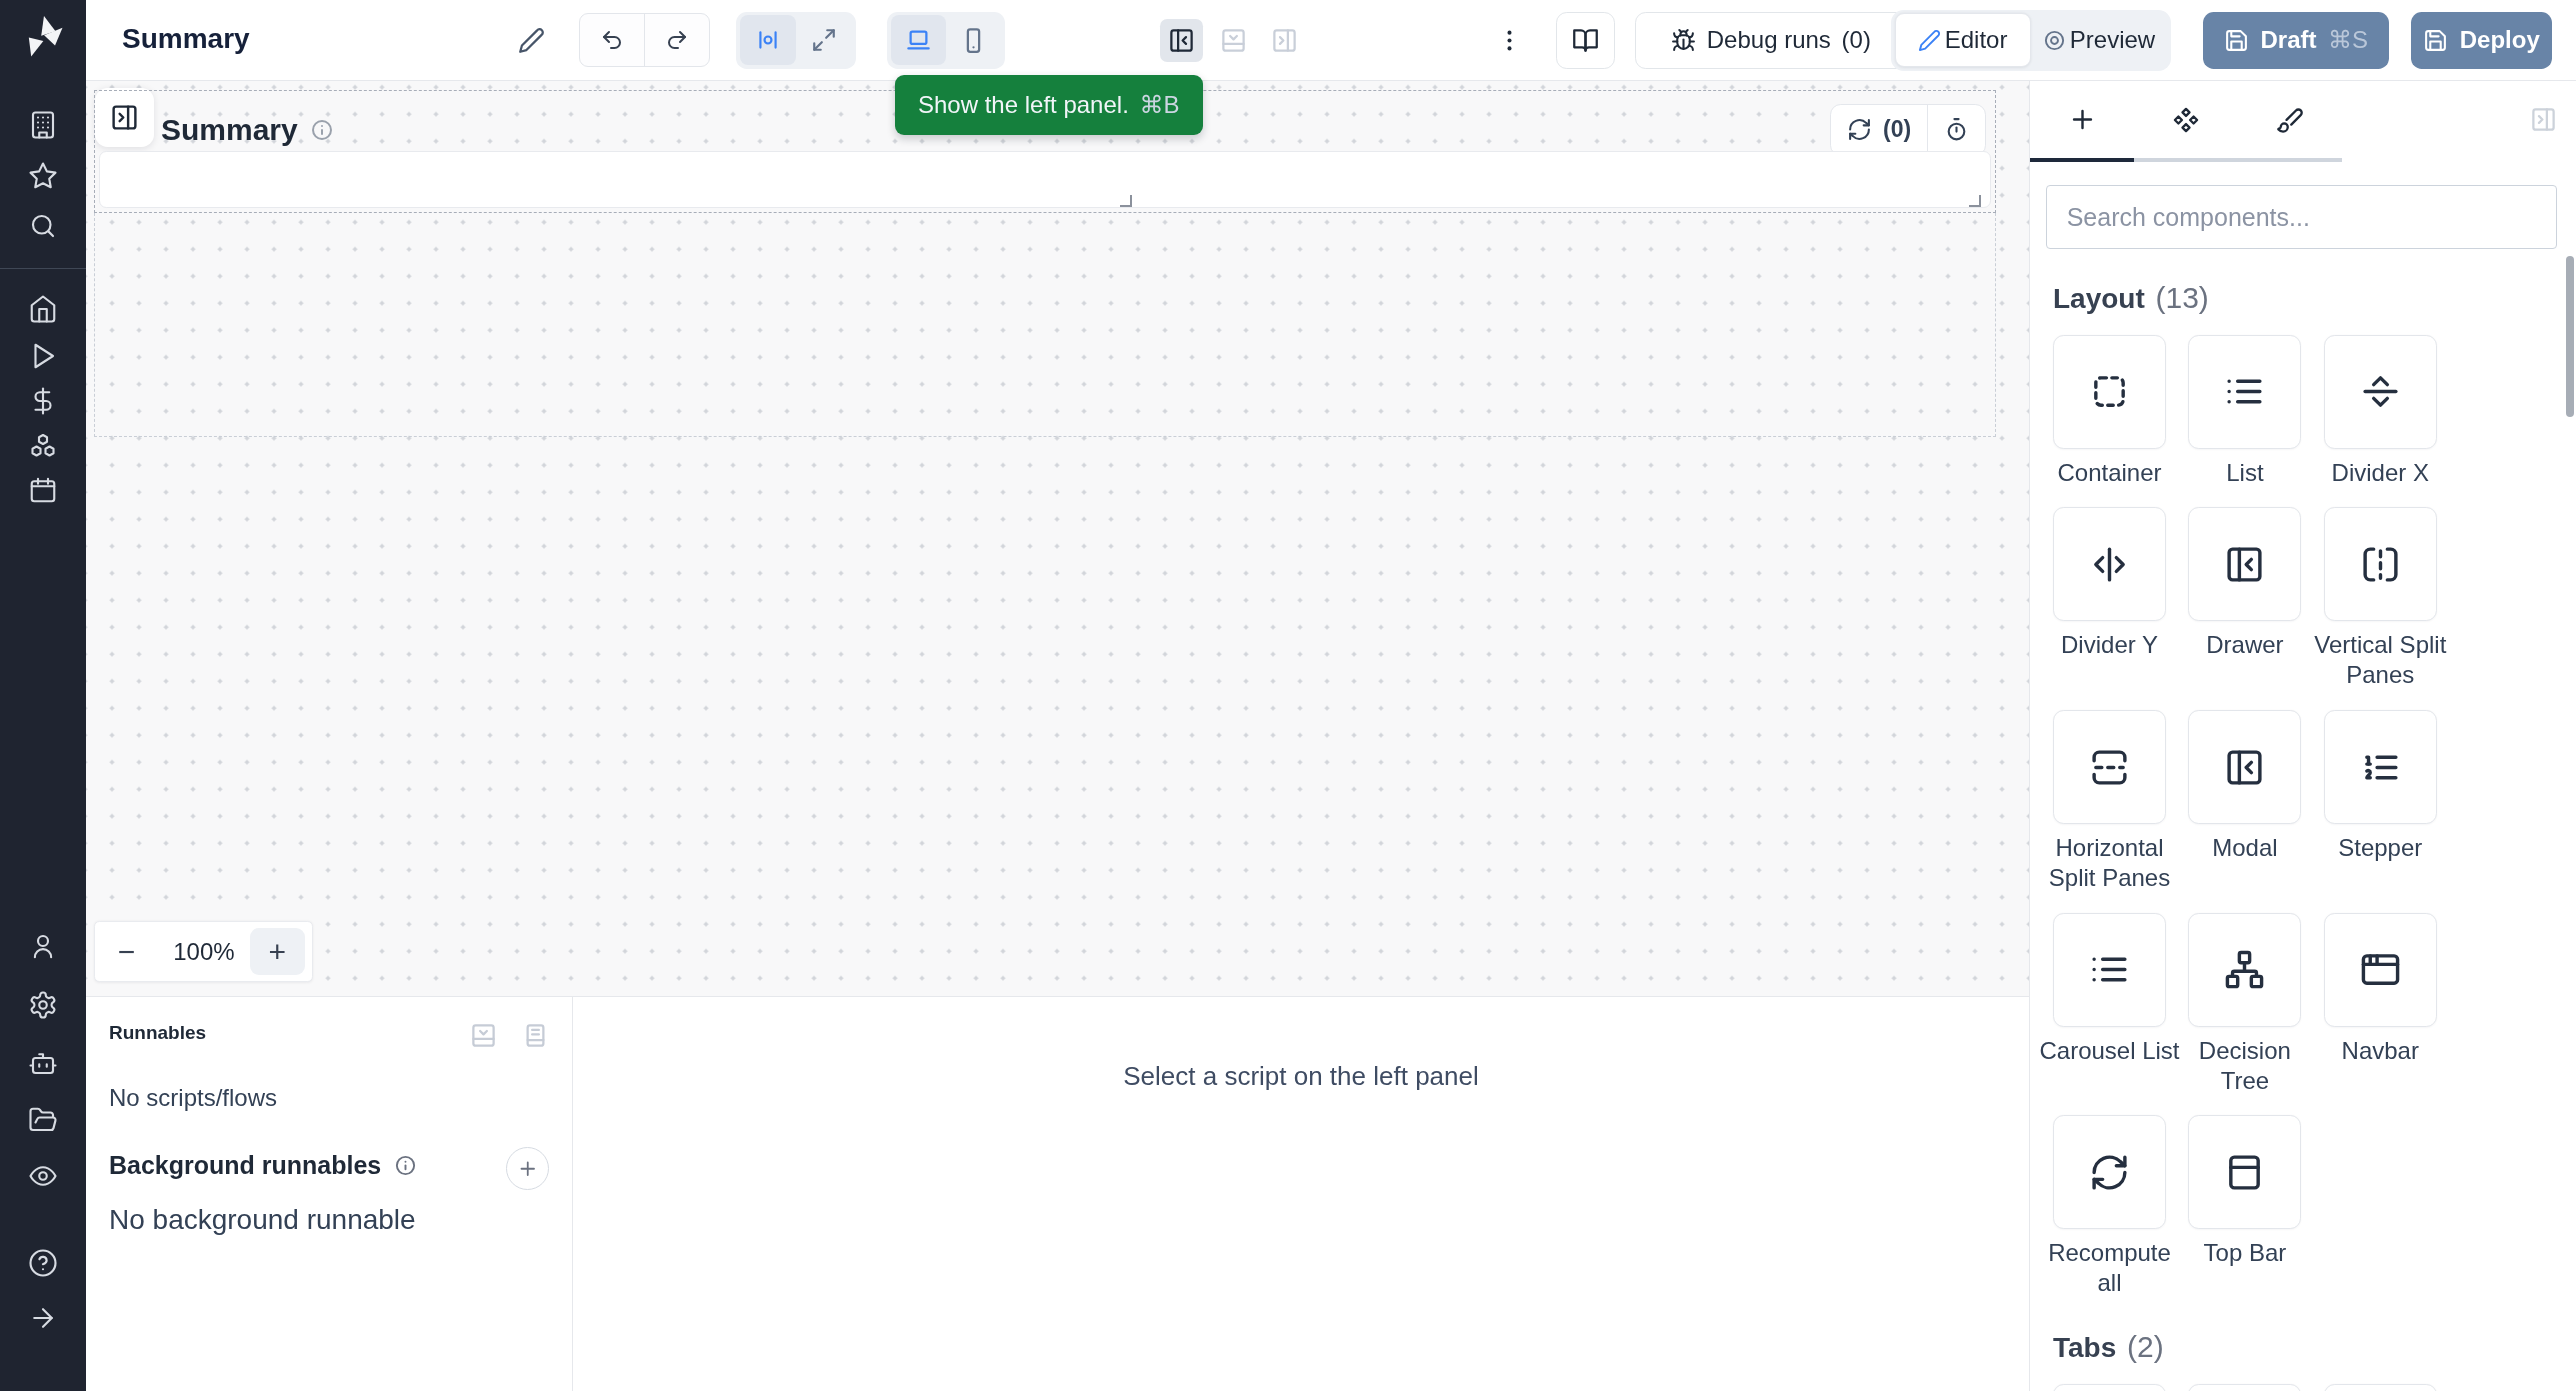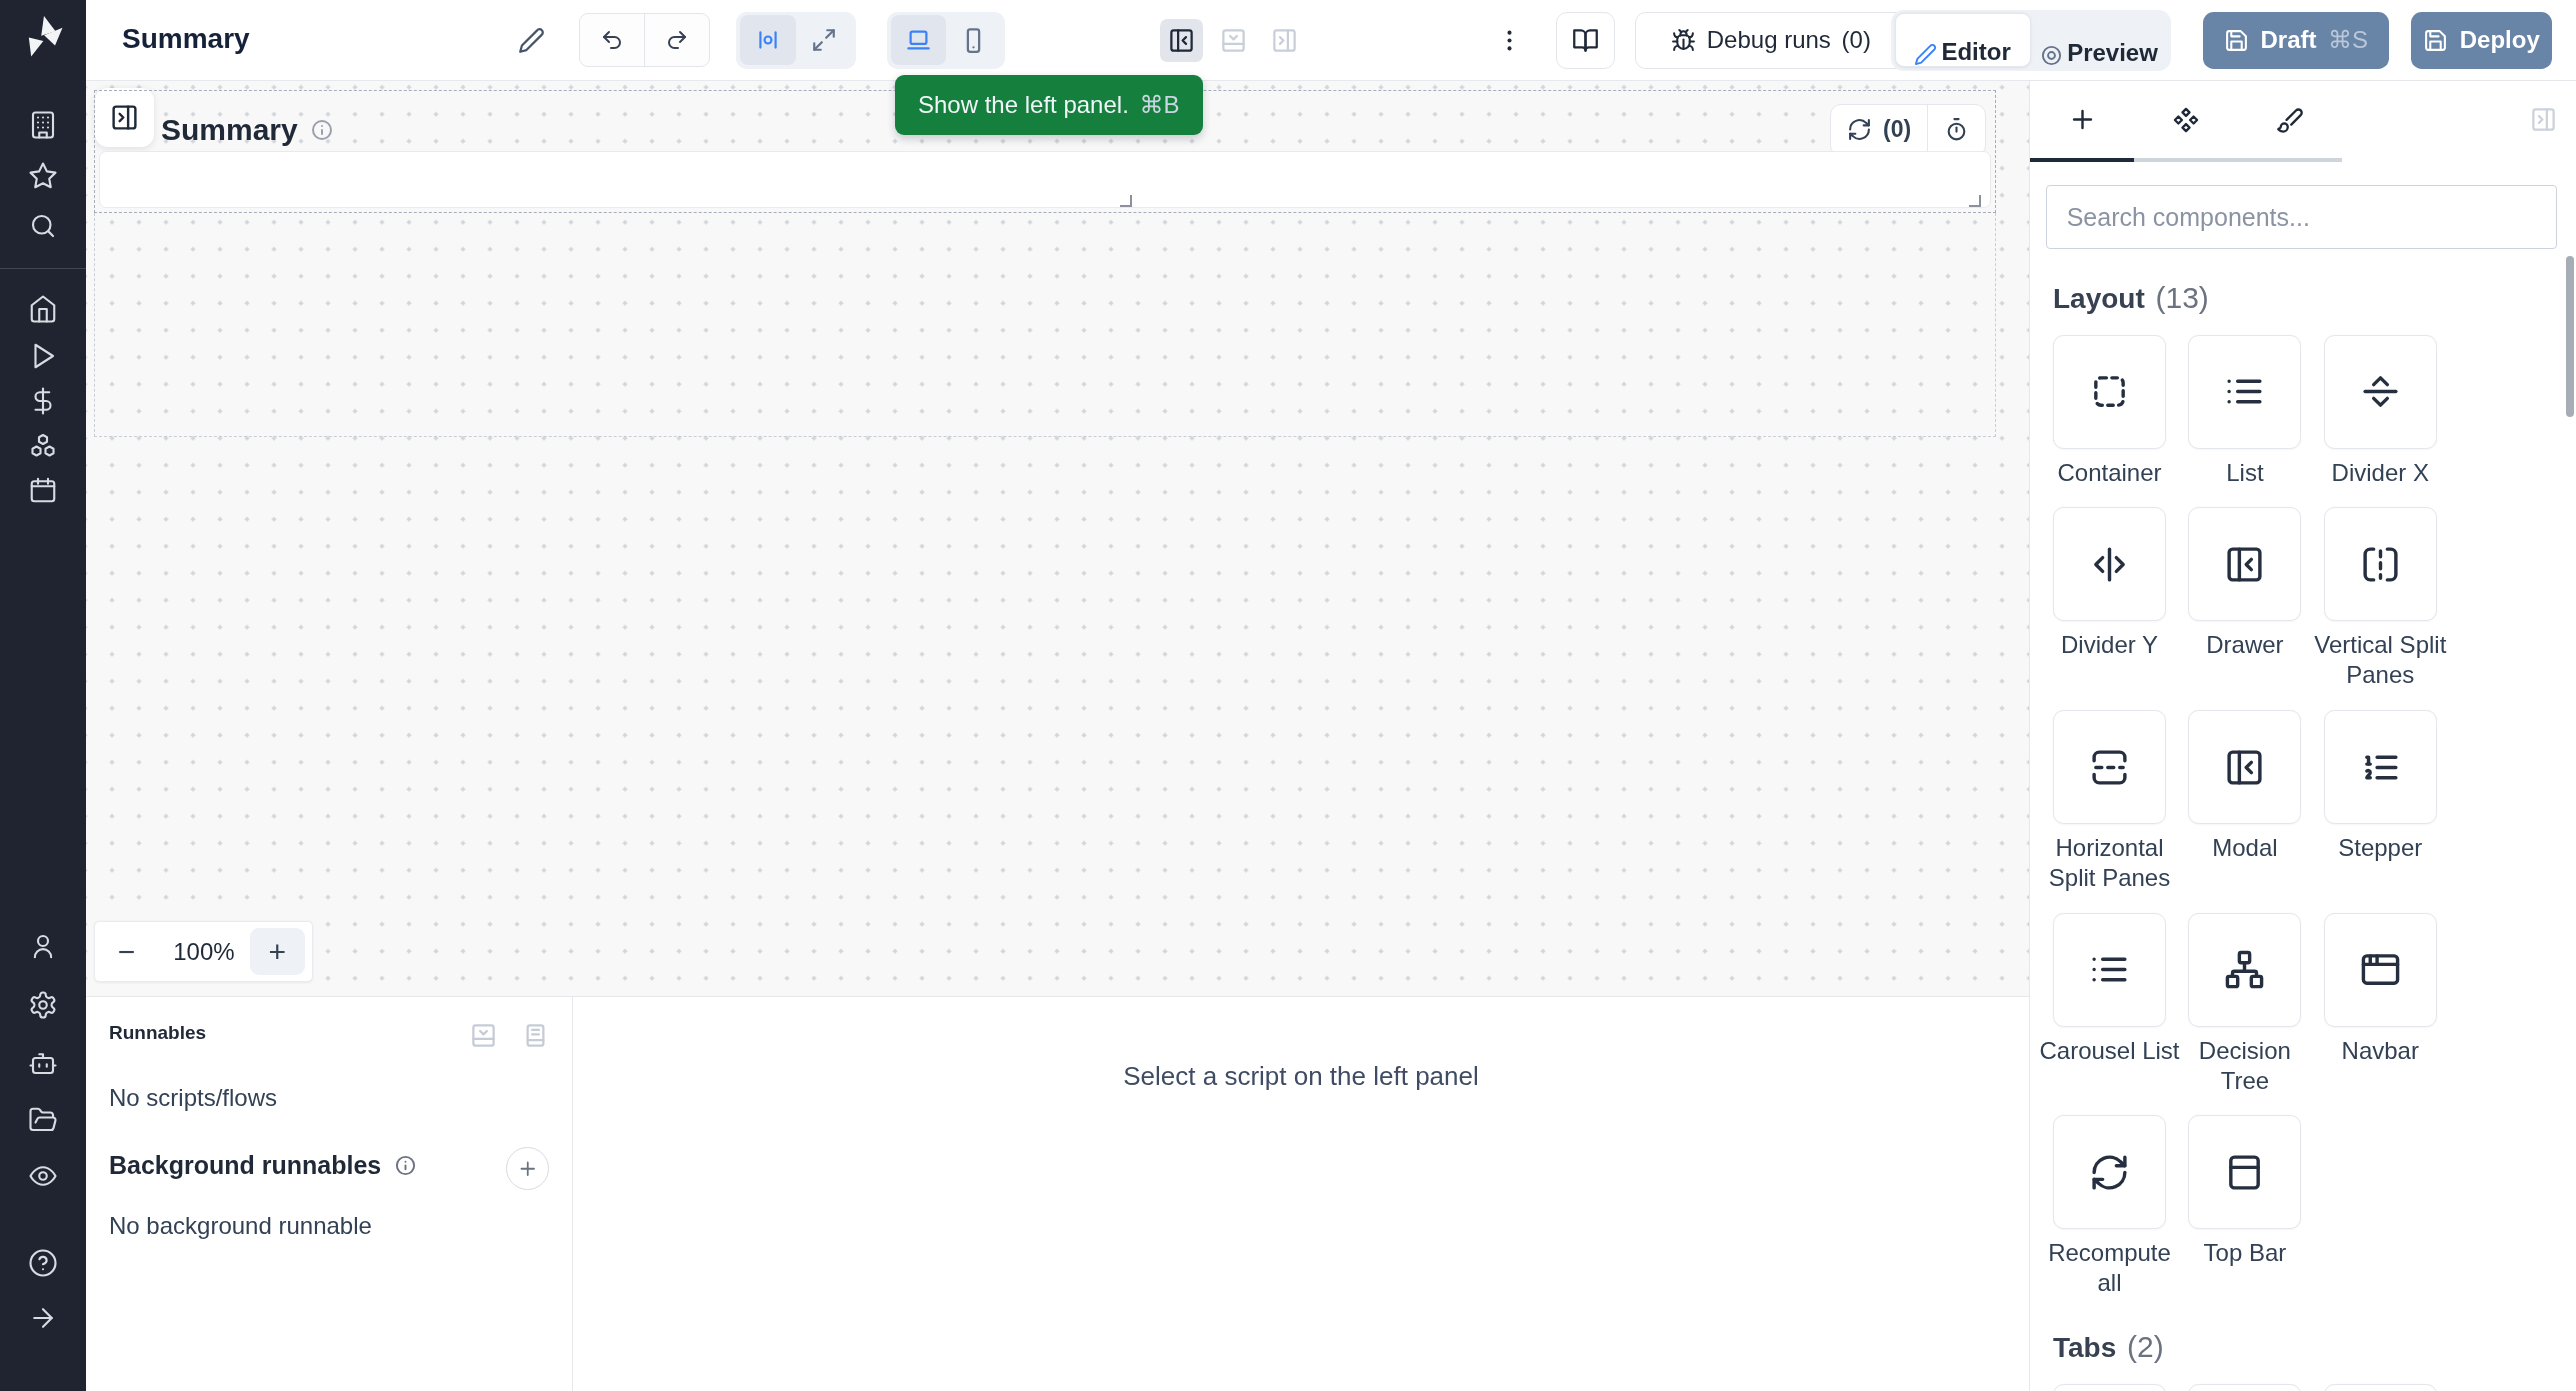--- a/index.html
+++ b/index.html
@@ -34,22 +34,22 @@
   .seg > button.active { background:#e1e6ee; color:#3b82f6; }
   .toggle-btn { position:absolute; top:19px; width:43px; height:43px; border:none; border-radius:7.2px;
                 background:none; display:flex; align-items:center; justify-content:center; cursor:pointer; }
   .toggle-btn.on { background:#e2e6ec; color:#1f2937; }
   .toggle-btn.off { color:#c9cfd9; }
   .outline-btn { position:absolute; top:11.6px; height:57px; border:0.9px solid #e2e6ea; border-radius:10.7px;
                  background:#fff; display:flex; align-items:center; justify-content:center; gap:10.7px;
                  color:#1f2937; font-size:24px; font-weight:500; cursor:pointer; }
   .ep-seg { position:absolute; left:1805px; top:9.8px; width:280px; height:61px; background:#eef1f5;
             border-radius:12.5px; display:flex; padding:3.6px; }
-  .ep-seg button { border:none; background:none; font-size:24px; font-weight:700; color:#1f2937;
-                   display:flex; align-items:flex-end; justify-content:center; gap:4px; cursor:pointer; }
+  .ep-seg button { border:none; background:none; font-size:24px; font-weight:400; color:#1f2937;
+                   display:flex; align-items:center; justify-content:center; gap:4px; cursor:pointer; }
   .ep-seg .editor { width:136px; background:#fff; border:0.9px solid #e4e7ec; border-radius:9px;
                     box-shadow:0 0.9px 2.7px rgba(15,23,42,.08); color:#1f2937; }
   .ep-seg .editor svg { color:#3b82f6; }
   .ep-seg .preview { flex:1; color:#1f2937; }
   .ep-seg .preview svg { color:#64748b; }
   .solid-btn { position:absolute; top:11.6px; height:57px; border:none; border-radius:10.7px;
                background:#6884a7; color:#fff; font-size:24px; font-weight:600; display:flex;
                align-items:center; justify-content:center; gap:11.6px; cursor:pointer; }
   .solid-btn .kbd { color:#bac7d9; font-weight:500; }
 
@@ -99,21 +99,21 @@
   .runnables h3 { font-size:19px; font-weight:700; color:#1f2937; }
   .run-icons { position:absolute; top:25px; right:23px; display:flex; gap:25px; color:#c6ccd6; }
   .run-icons button { border:none; background:none; color:#c6ccd6; cursor:pointer; }
   .run-empty { position:absolute; left:23px; top:87px; font-size:24px; color:#334155; }
   .bg-row { position:absolute; left:23px; right:23px; top:154px; display:flex; align-items:center; gap:12.5px; }
   .bg-row .lbl { font-size:25px; font-weight:700; color:#1f2937; }
   .bg-row svg { color:#6b7280; }
   .plus-btn { position:absolute; right:0; top:-3.6px; width:43px; height:43px; border:0.9px solid #d6dbe2;
               border-radius:50%; background:#fff; color:#374151; display:flex; align-items:center;
               justify-content:center; cursor:pointer; }
-  .bg-empty { position:absolute; left:23px; top:215px; font-size:24px; color:#334155; }
+  .bg-empty { position:absolute; left:23px; top:207px; font-size:28px; color:#334155; }
   .script-hint { flex:1; text-align:center; padding-top:64px; font-size:26px; color:#3f4c63; }
 
   
   .rightpanel { position:absolute; left:2029px; top:81px; width:547px; height:1311px; background:#fff;
                 border-left:0.9px solid #e6e8ec; overflow:hidden; }
   .rp-tabs { position:relative; height:81px; }
   .rp-tab { position:absolute; top:0; width:104px; height:77px; border:none; background:none;
             display:flex; align-items:center; justify-content:center; color:#1f2937; cursor:pointer; }
   .rp-underline-dark { position:absolute; left:0; top:77px; width:104px; height:3.6px; background:#1e293b; }
   .rp-underline-gray { position:absolute; left:104px; top:77px; width:208px; height:3.6px; background:#cfd5dd; }

